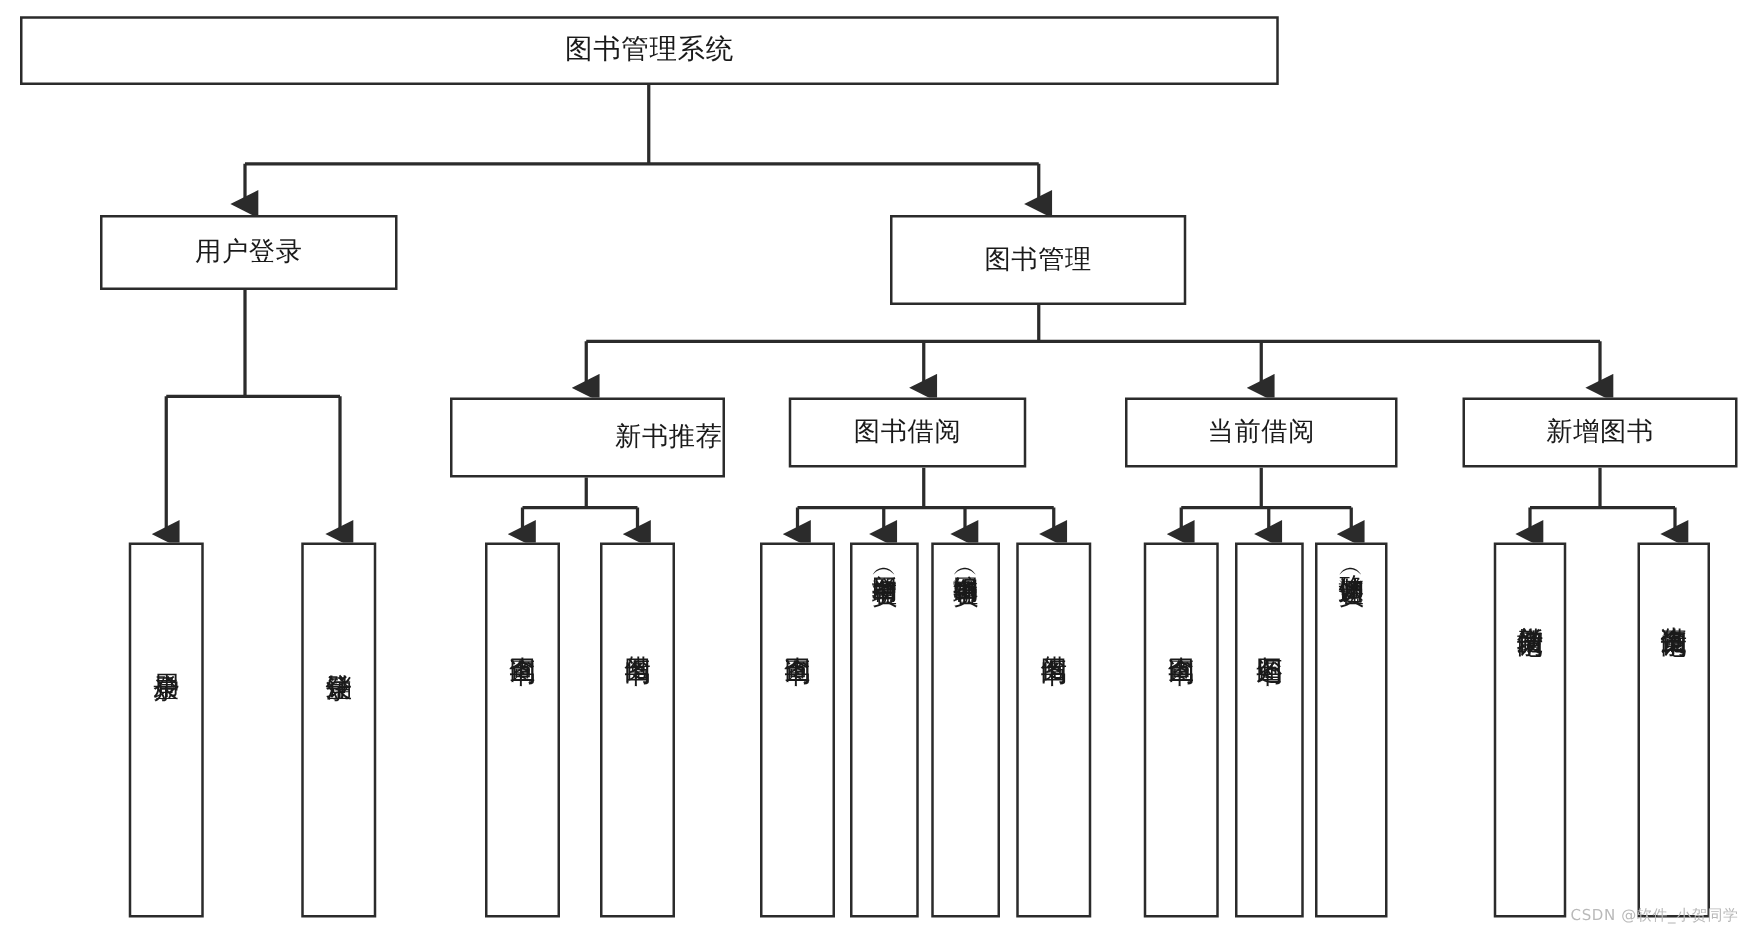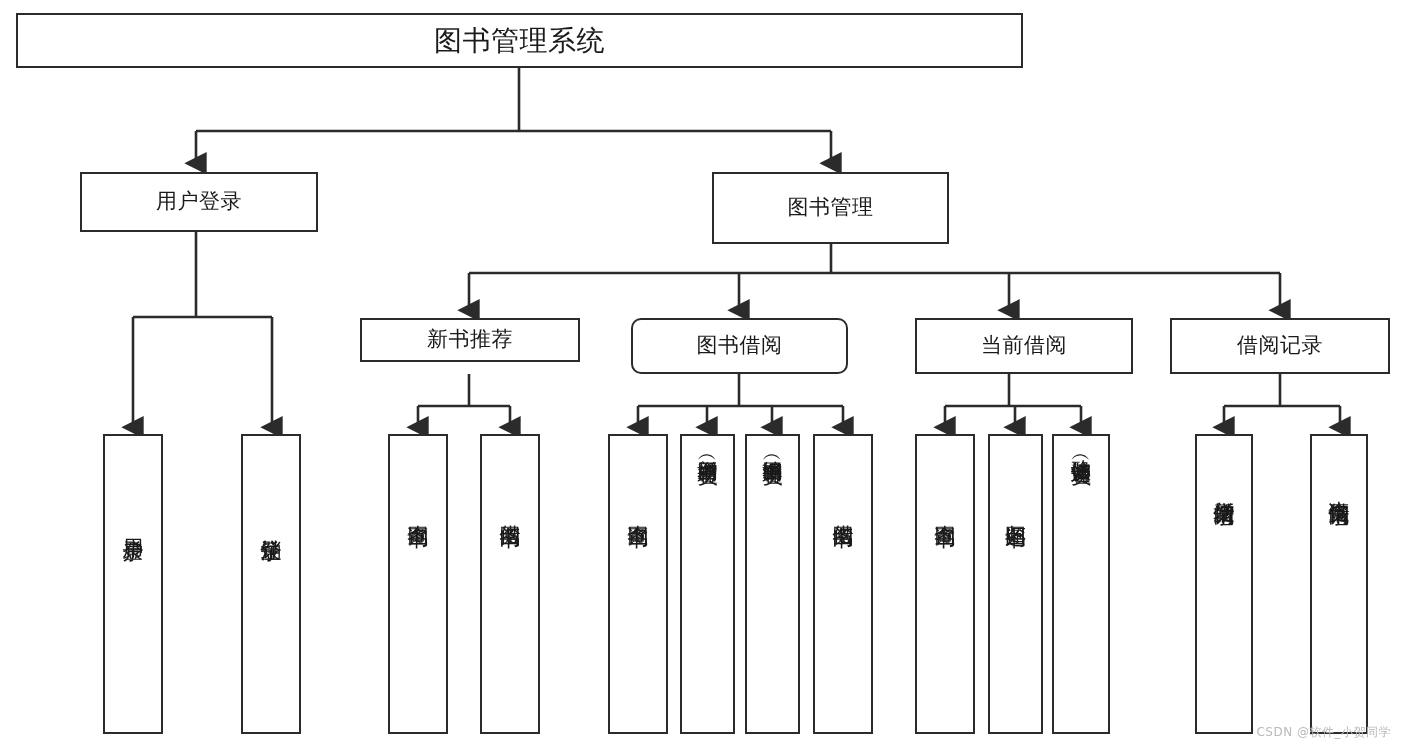--- a/index.html
+++ b/index.html
@@ -41,21 +41,21 @@
     display: block;
     text-align: center;
     line-height: 1.12;
     letter-spacing: 0.5px;
   }
   .node.horiz .lbl {
     writing-mode: horizontal-tb;
     font-size: 21px;
   }
   .node.root .lbl {
-    font-size: 28px;
+    font-size: 22px;
   }
   .node.vert {
     align-items: flex-start;
     justify-content: center;
     padding-top: 6px;
   }
   .node.vert .lbl {
     writing-mode: vertical-rl;
     text-orientation: upright;
     font-size: 21px;
@@ -135,31 +135,31 @@
     <span class="lbl">图书管理系统</span>
   </div>
 
   <div class="node horiz" style="left:80px; top:172px; width:238px; height:60px;">
     <span class="lbl">用户登录</span>
   </div>
   <div class="node horiz" style="left:712px; top:172px; width:237px; height:72px;">
     <span class="lbl">图书管理</span>
   </div>
 
-  <div class="node horiz" style="left:360px; top:318px; width:220px; height:44px;">
+  <div class="node horiz" style="left:360px; top:318px; width:220px; height:64px;justify-content:flex-end;">
     <span class="lbl">新书推荐</span>
   </div>
-  <div class="node horiz" style="left:631px; top:318px; width:217px; height:56px;border-radius:10px;">
+  <div class="node horiz" style="left:631px; top:318px; width:190px; height:56px;">
     <span class="lbl">图书借阅</span>
   </div>
-  <div class="node horiz" style="left:900px; top:318px; width:218px; height:56px;margin-left:15px;">
+  <div class="node horiz" style="left:900px; top:318px; width:218px; height:56px;">
     <span class="lbl">当前借阅</span>
   </div>
   <div class="node horiz" style="left:1170px; top:318px; width:220px; height:56px;">
-    <span class="lbl">借阅记录</span>
+    <span class="lbl">新增图书</span>
   </div>
 
   <div class="node vert" style="left:103px; top:434px; width:60px; height:300px; padding-top:86px;">
     <span class="lbl">用户登录</span>
   </div>
   <div class="node vert" style="left:241px; top:434px; width:60px; height:300px; padding-top:86px;">
     <span class="lbl">注销登录</span>
   </div>
 
   <div class="node vert" style="left:388px; top:434px; width:60px; height:300px; padding-top:72px;">

